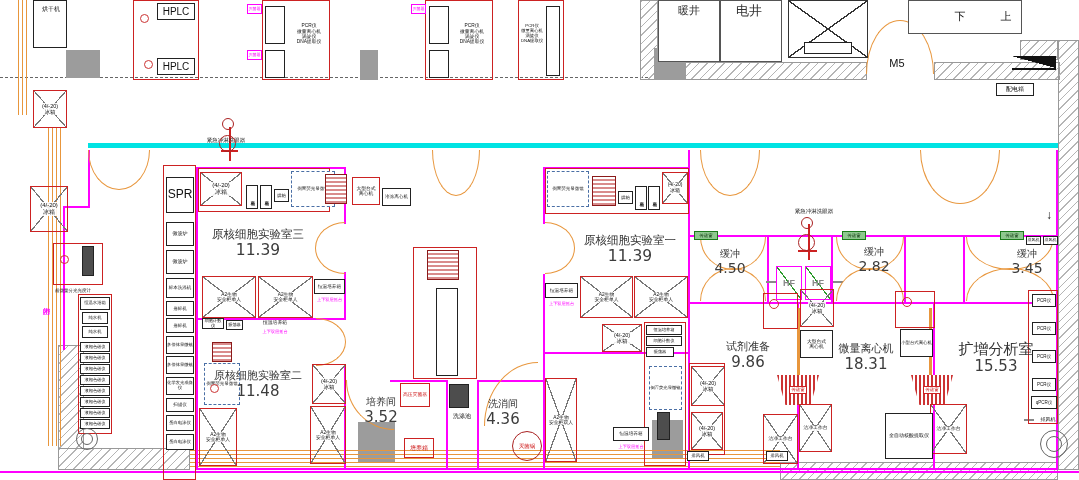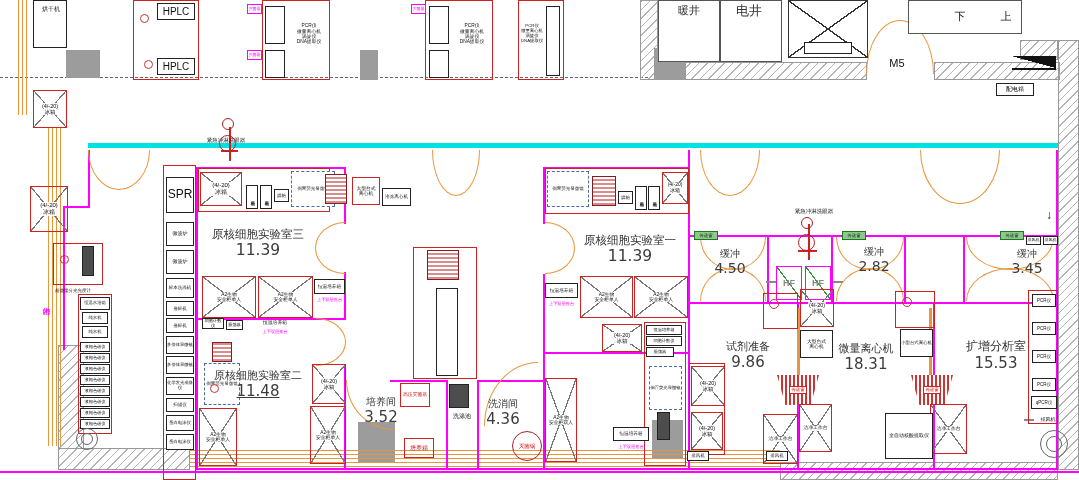--- a/index.html
+++ b/index.html
@@ -556,26 +556,26 @@
     </div>
     <div class="room" style="left: 722px; top: 340px; width: 52px; height: 40px;">
       <div class="rn" style="font-size: 11px;">试剂准备</div>
       <div class="ra" style="font-size: 15px;">9.86</div>
     </div>
     <div class="room" style="left: 840px; top: 342px; width: 52px; height: 40px;">
       <div class="rn" style="font-size: 11px;">微量离心机</div>
       <div class="ra" style="font-size: 15px;">18.31</div>
     </div>
     <div class="room" style="left: 962px; top: 340px; width: 68px; height: 40px;">
-      <div class="rn" style="font-size: 12px;">扩增分析室</div>
+      <div class="rn" style="font-size: 15px;">扩增分析室</div>
       <div class="ra" style="font-size: 15px;">15.53</div>
     </div>
     <div class="room" style="left: 200px; top: 369px; width: 116px; height: 38px;">
       <div class="rn" style="font-size: 11px;">原核细胞实验室二</div>
-      <div class="ra" style="font-size: 15px; text-decoration: underline;">11.48</div>
+      <div class="ra" style="font-size: 15px;">11.48</div>
     </div>
     <div class="room" style="left: 358px; top: 396px; width: 46px; height: 38px;">
       <div class="rn" style="font-size: 10px;">培养间</div>
       <div class="ra" style="font-size: 15px;">3.52</div>
     </div>
     <div class="room" style="left: 480px; top: 398px; width: 46px; height: 40px;">
       <div class="rn" style="font-size: 10px;">洗消间</div>
       <div class="ra" style="font-size: 15px;">4.36</div>
     </div>
     <div class="room" style="left: 666px; top: 4px; width: 46px; height: 18px;">

